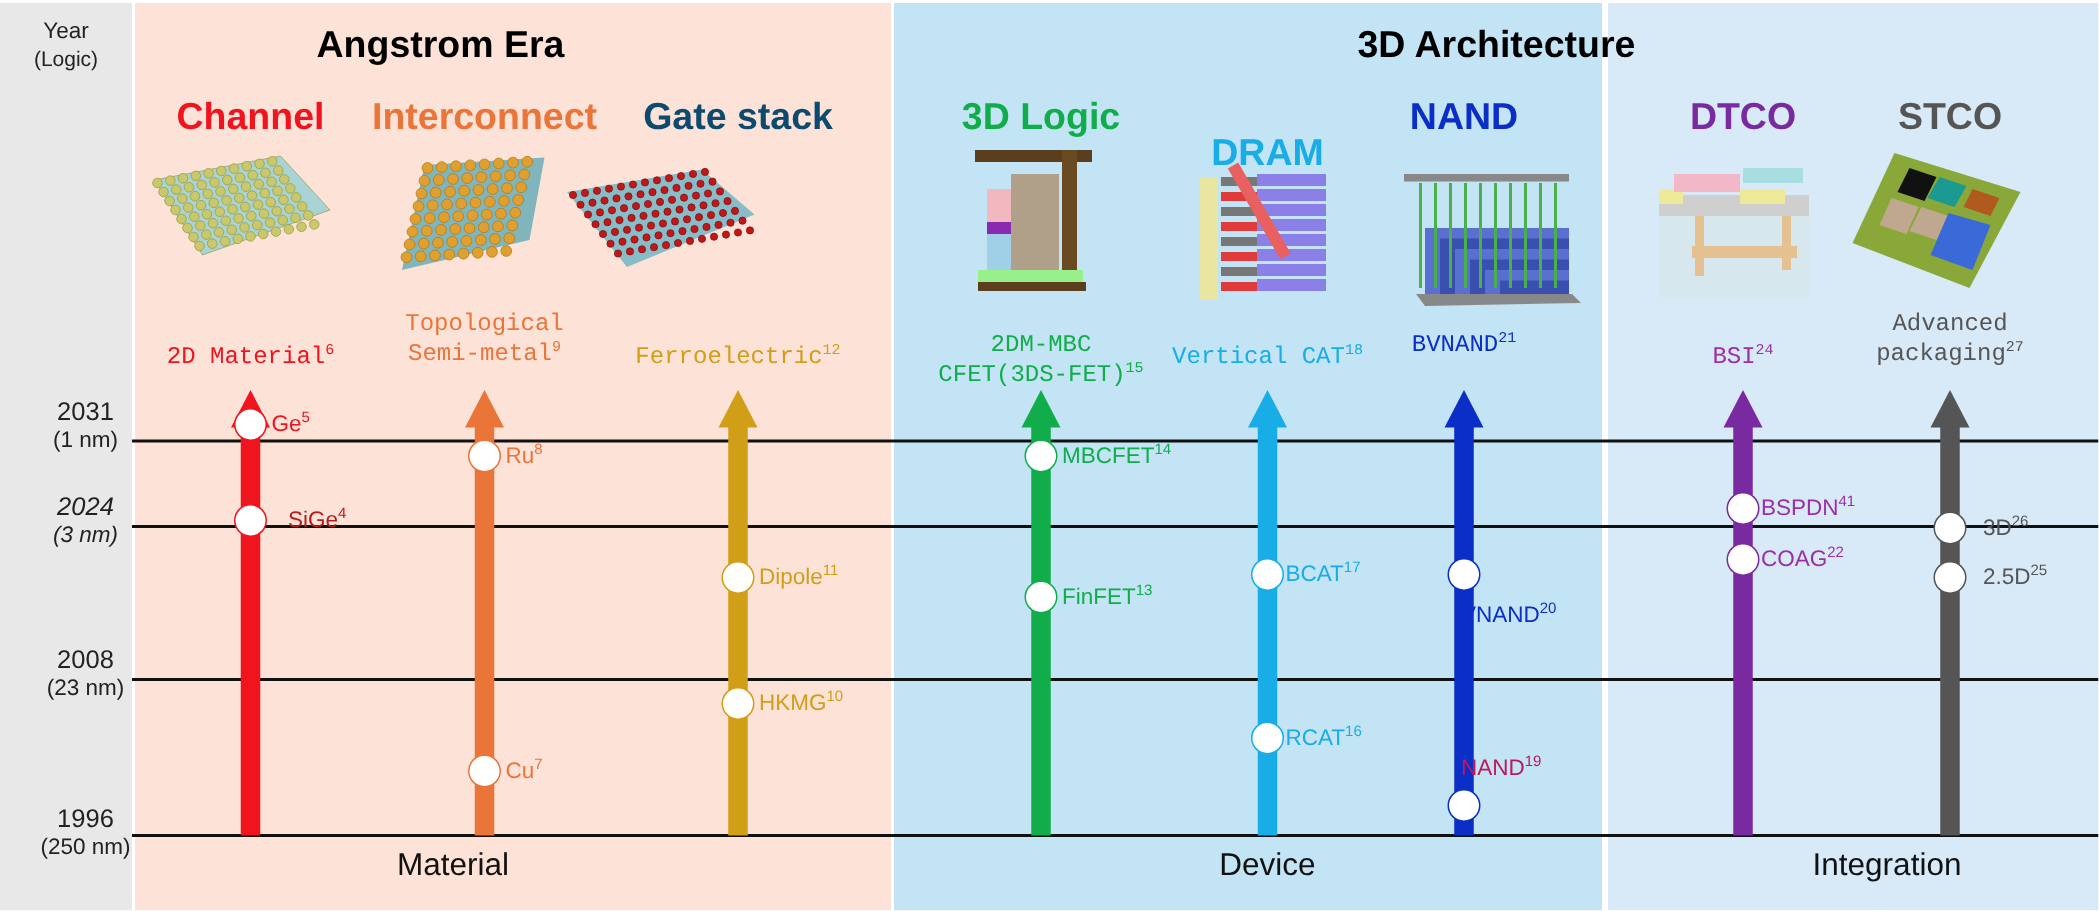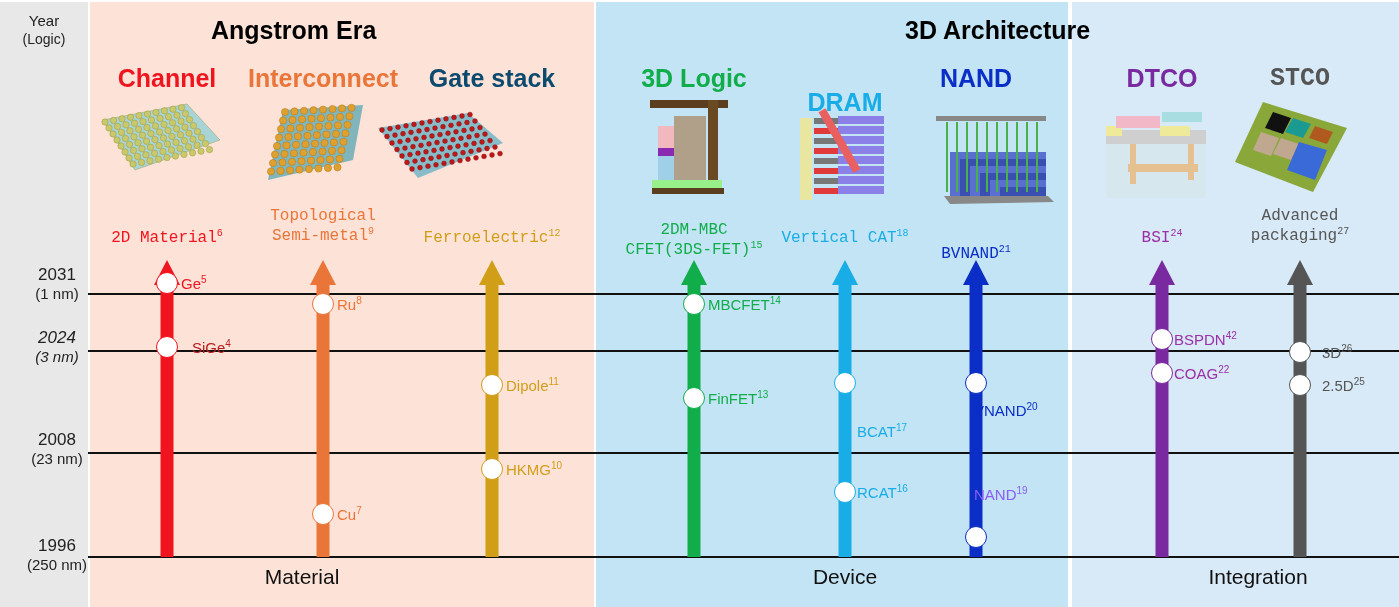--- a/index.html
+++ b/index.html
@@ -106,44 +106,44 @@
     <div class="mlabel" style="color: rgb(17, 173, 74); left: 708px; top: 304.44px;"><span>MBCFET</span><sup>14</sup></div>
     <div class="node" style="left: 694px; top: 397.715px; border-color: rgb(17, 173, 74);"></div>
     <div class="mlabel" style="color: rgb(17, 173, 74); left: 708px; top: 397.715px;"><span>FinFET</span><sup>13</sup></div>
     <div class="cat" style="left: 845px; color: rgb(24, 173, 230); margin-top: 24px;">DRAM</div>
     <div class="target" style="left: 845px; color: rgb(24, 173, 230); top: 228px;">
       <div><span>Vertical CAT</span><sup>18</sup></div>
     </div>
     <div class="head" style="left: 845px; top: 260px; border-bottom-color: rgb(24, 173, 230);"></div>
     <div class="shaft" style="left: 845px; top: 284px; height: 273px; background: rgb(24, 173, 230);"></div>
     <div class="node" style="left: 845px; top: 383.365px; border-color: rgb(24, 173, 230);"></div>
-    <div class="mlabel" style="color: rgb(24, 173, 230); left: 857px; top: 383.365px; margin-top: 48px;"><span>BCAT</span><sup>17</sup></div>
+    <div class="mlabel" style="color: rgb(24, 173, 230); left: 857px; top: 383.365px;"><span>BCAT</span><sup>17</sup></div>
     <div class="node" style="left: 845px; top: 492.425px; border-color: rgb(24, 173, 230);"></div>
     <div class="mlabel" style="color: rgb(24, 173, 230); left: 857px; top: 492.425px;"><span>RCAT</span><sup>16</sup></div>
     <div class="cat" style="left: 976px; color: rgb(11, 46, 199);">NAND</div>
-    <div class="target" style="left: 976px; color: rgb(11, 46, 199); top: 244px;">
+    <div class="target" style="left: 976px; color: rgb(11, 46, 199); top: 220px;">
       <div><span>BVNAND</span><sup>21</sup></div>
     </div>
     <div class="head" style="left: 976px; top: 260px; border-bottom-color: rgb(11, 46, 199);"></div>
     <div class="shaft" style="left: 976px; top: 284px; height: 273px; background: rgb(11, 46, 199);"></div>
     <div class="node" style="left: 976px; top: 383.365px; border-color: rgb(11, 46, 199);"></div>
     <div class="mlabel" style="color: rgb(11, 46, 199); left: 974px; top: 410.365px;"><span>VNAND</span><sup>20</sup></div>
     <div class="node" style="left: 976px; top: 536.91px; border-color: rgb(11, 46, 199);"></div>
-    <div class="mlabel" style="color: #8b5cf6; left: 974px; top: 494px;"><span>NAND</span><sup>19</sup></div>
+    <div class="mlabel" style="color: #be185d; left: 974px; top: 512px;"><span>NAND</span><sup>19</sup></div>
     <div class="cat" style="left: 1162px; color: rgb(122, 42, 160);">DTCO</div>
     <div class="target" style="left: 1162px; color: rgb(155, 47, 168); top: 228px;">
       <div><span>BSI</span><sup>24</sup></div>
     </div>
     <div class="head" style="left: 1162px; top: 260px; border-bottom-color: rgb(122, 42, 160);"></div>
     <div class="shaft" style="left: 1162px; top: 284px; height: 273px; background: rgb(122, 42, 160);"></div>
     <div class="node" style="left: 1162px; top: 338.88px; border-color: rgb(122, 42, 160);"></div>
-    <div class="mlabel" style="color: rgb(155, 47, 168); left: 1174px; top: 338.88px;"><span>BSPDN</span><sup>42</sup></div>
+    <div class="mlabel" style="color: rgb(155, 47, 168); left: 1174px; top: 338.88px;"><span>BSPDN</span><sup>41</sup></div>
     <div class="node" style="left: 1162px; top: 373.32px; border-color: rgb(122, 42, 160);"></div>
     <div class="mlabel" style="color: rgb(155, 47, 168); left: 1174px; top: 373.32px;"><span>COAG</span><sup>22</sup></div>
-    <div class="cat" style="left: 1300px; color: rgb(85, 85, 85); font-family: Liberation Mono, monospace;">STCO</div>
+    <div class="cat" style="left: 1300px; color: rgb(85, 85, 85);">STCO</div>
     <div class="target" style="left: 1300px; color: rgb(85, 85, 85); top: 206px;">
       <div>Advanced</div>
       <div><span>packaging</span><sup>27</sup></div>
     </div>
     <div class="head" style="left: 1300px; top: 260px; border-bottom-color: rgb(85, 85, 85);"></div>
     <div class="shaft" style="left: 1300px; top: 284px; height: 273px; background: rgb(85, 85, 85);"></div>
     <div class="node" style="left: 1300px; top: 351.795px; border-color: rgb(85, 85, 85);"></div>
     <div class="mlabel" style="color: rgb(85, 85, 85); left: 1322px; top: 351.795px;"><span>3D</span><sup>26</sup></div>
     <div class="node" style="left: 1300px; top: 384.8px; border-color: rgb(85, 85, 85);"></div>
     <div class="mlabel" style="color: rgb(85, 85, 85); left: 1322px; top: 384.8px;"><span>2.5D</span><sup>25</sup></div>

